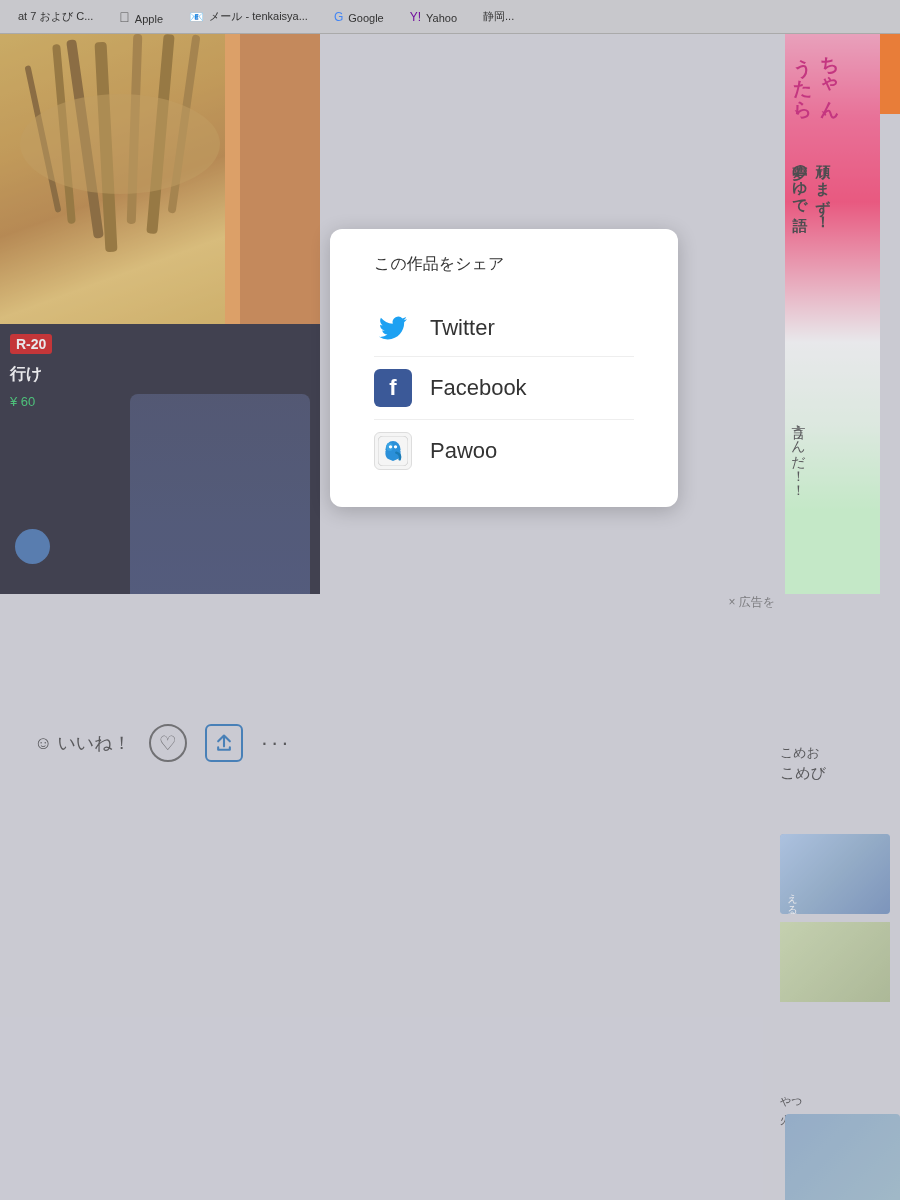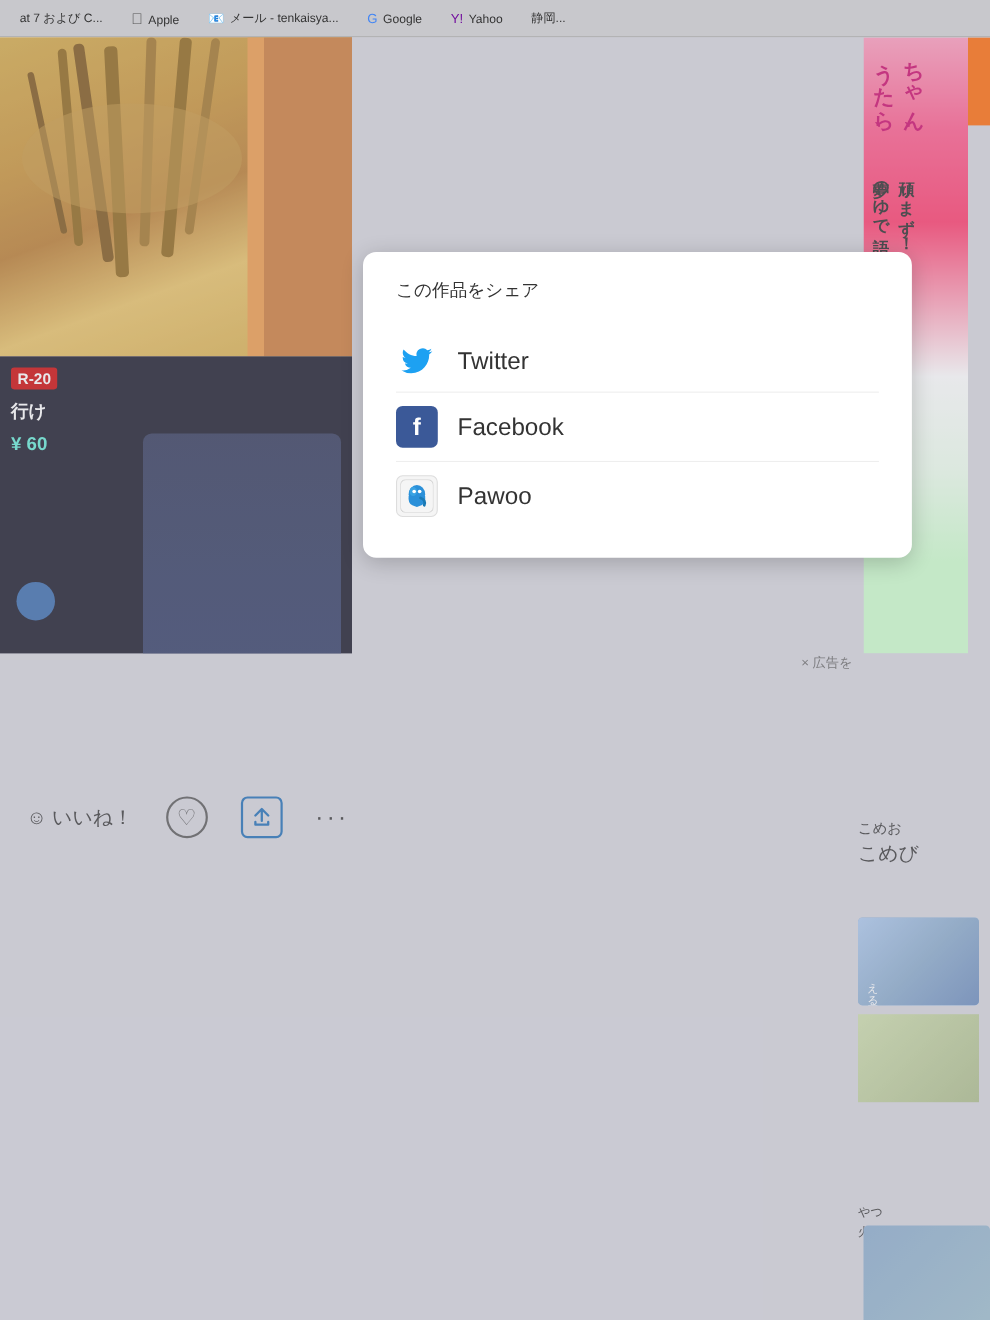--- a/index.html
+++ b/index.html
@@ -78,35 +78,35 @@
       left: 10px;
       color: white;
       font-size: 16px;
       font-weight: bold;
     }
 
     .product-price {
       position: absolute;
       top: 70px;
       left: 10px;
-      color: #5eead4;
-      font-size: 17px;
-      font-weight: bold;
+      color: #22c55e;
+      font-size: 13px;
+      font-weight: normal;
     }
 
     
     .share-popup {
       position: absolute;
       top: 195px;
       left: 330px;
-      width: 499px;
+      width: 348px;
       background: white;
       border-radius: 12px;
       box-shadow: 0 4px 20px rgba(0,0,0,0.2);
-      padding: 25px 30px;
+      padding: 25px 44px;
       z-index: 10;
     }
 
     .share-title {
       font-size: 16px;
       color: #333;
       margin-bottom: 25px;
       font-weight: normal;
     }
 
@@ -169,24 +169,24 @@
       justify-content: center;
       font-size: 20px;
     }
 
     
     .action-bar {
       position: absolute;
       top: 670px;
       left: 0;
       width: 820px;
-      padding: 20px 24px;
-      display: flex;
-      align-items: center;
-      gap: 30px;
+      padding: 20px 34px;
+      display: flex;
+      align-items: center;
+      gap: 18px;
     }
 
     .action-like {
       display: flex;
       align-items: center;
       gap: 8px;
       font-size: 18px;
       color: #333;
     }
 
@@ -418,21 +418,21 @@
       <span>···</span>
     </div>
   </div>
 
   <div class="ad-close">
     <span>× 広告を</span>
   </div>
 
   <div style="position:absolute;top:710px;right:5px;width:115px;">
     <div style="font-size:13px;color:#333;margin-bottom:2px;">こめお</div>
-    <div style="font-size:18px;color:#333;">こめび</div>
+    <div style="font-size:15px;color:#333;">こめび</div>
   </div>
 
   <div style="position:absolute;top:800px;right:0;width:120px;">
     <div class="thumb-item" style="margin-bottom:8px;">
       <div style="width:100%;height:100%;background:linear-gradient(135deg,#aac8ee 0%,#88aacc 50%,#6688bb 100%);position:relative;">
         <div style="position:absolute;bottom:5px;left:5px;font-size:10px;color:#fff;writing-mode:vertical-rl;">えるー</div>
       </div>
     </div>
     <div class="thumb-item2" style="margin-bottom:8px;">
       <div style="width:100%;height:100%;background:linear-gradient(135deg,#ccddaa 0%,#bbcc99 50%,#aabb88 100%);"></div>

